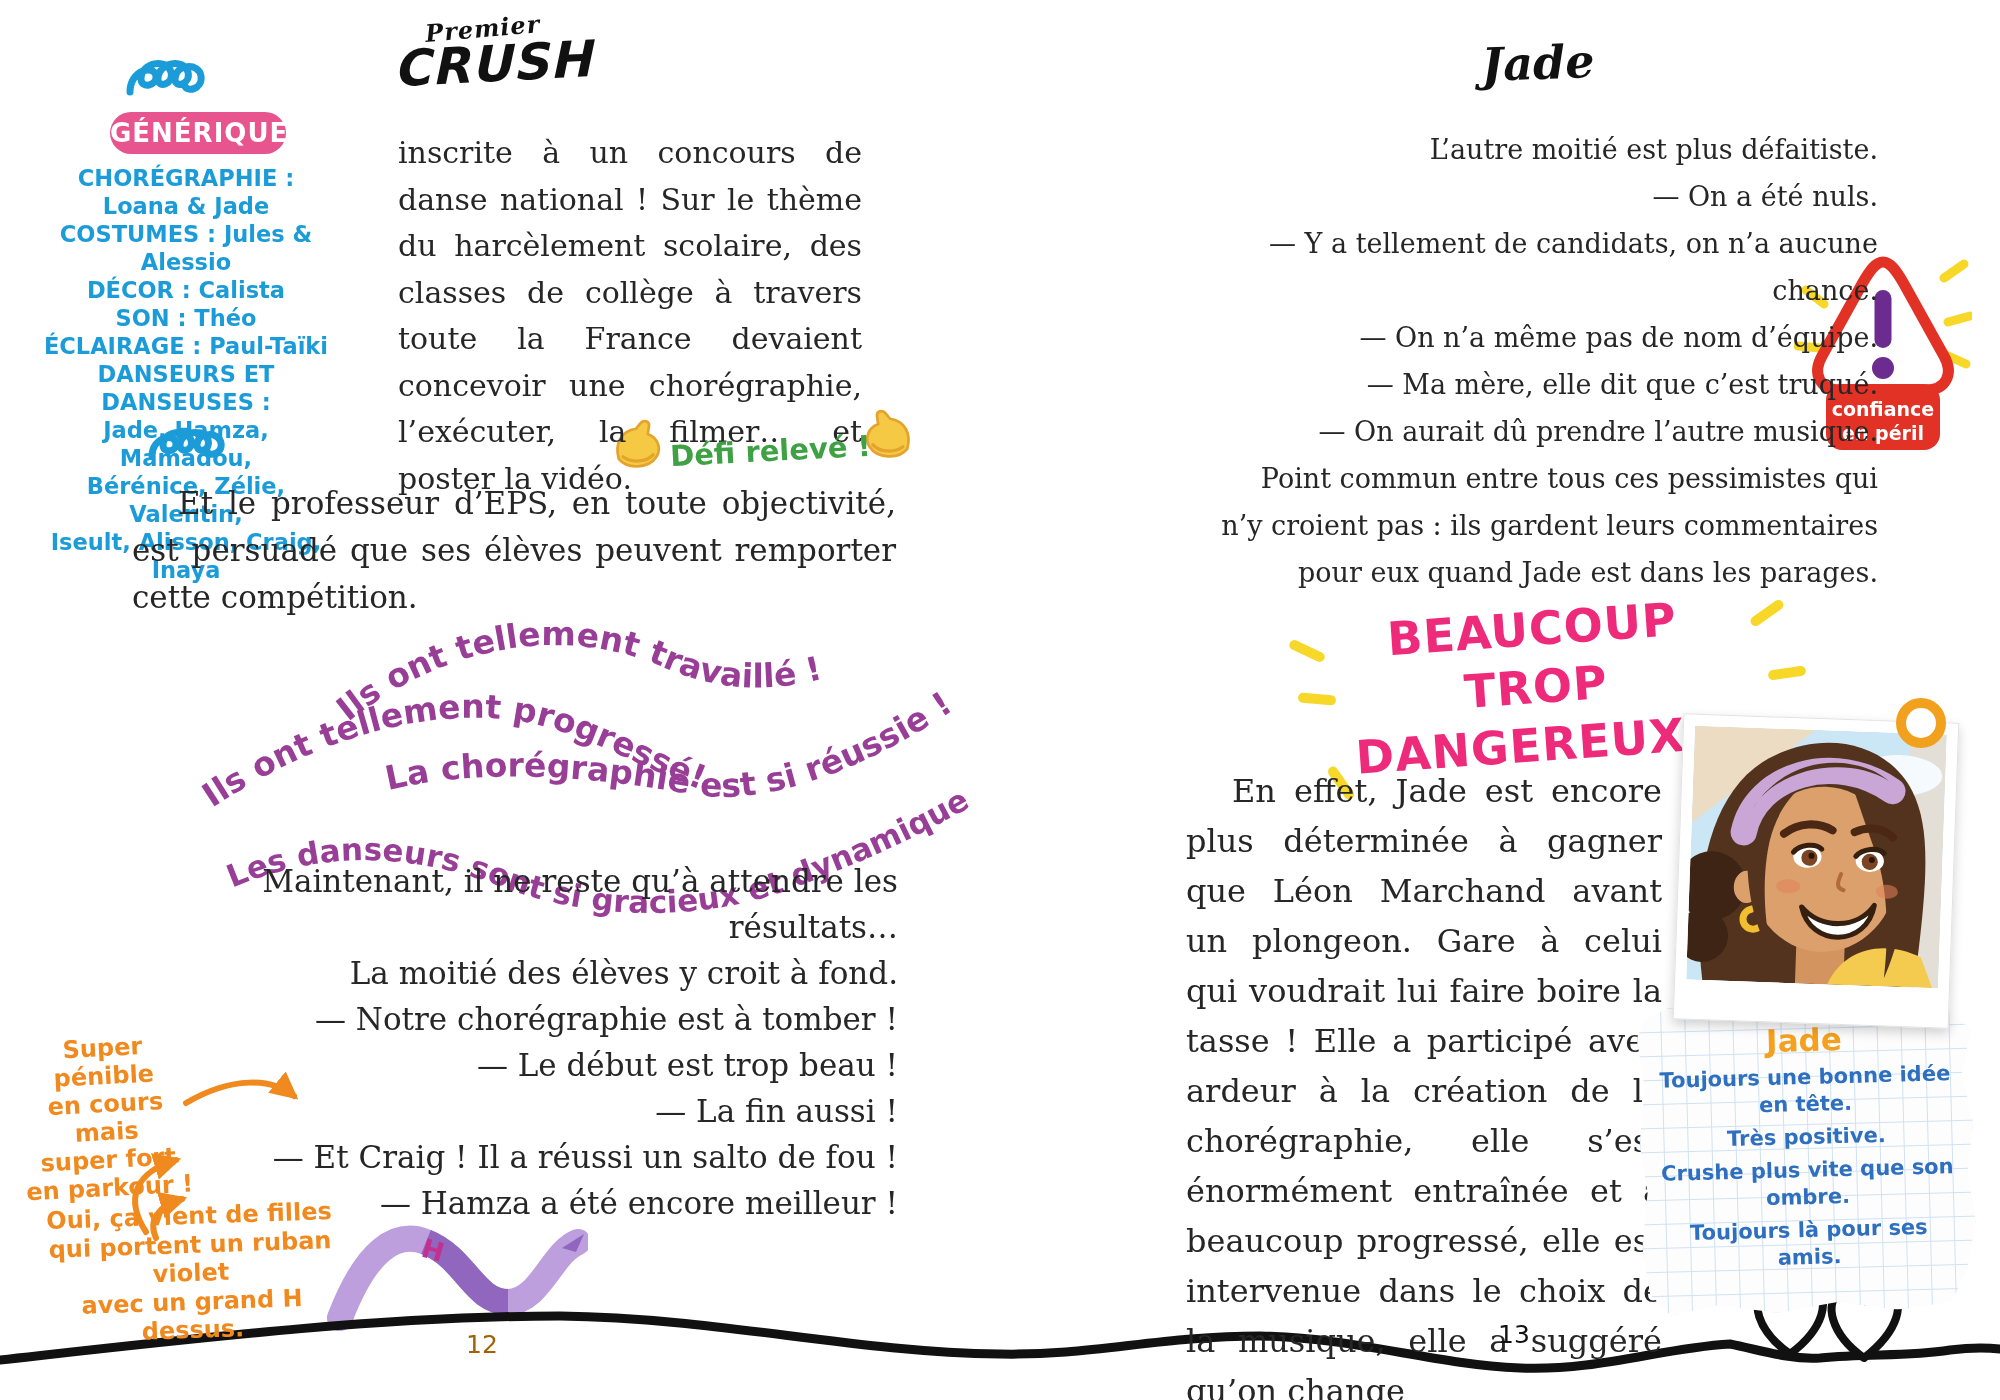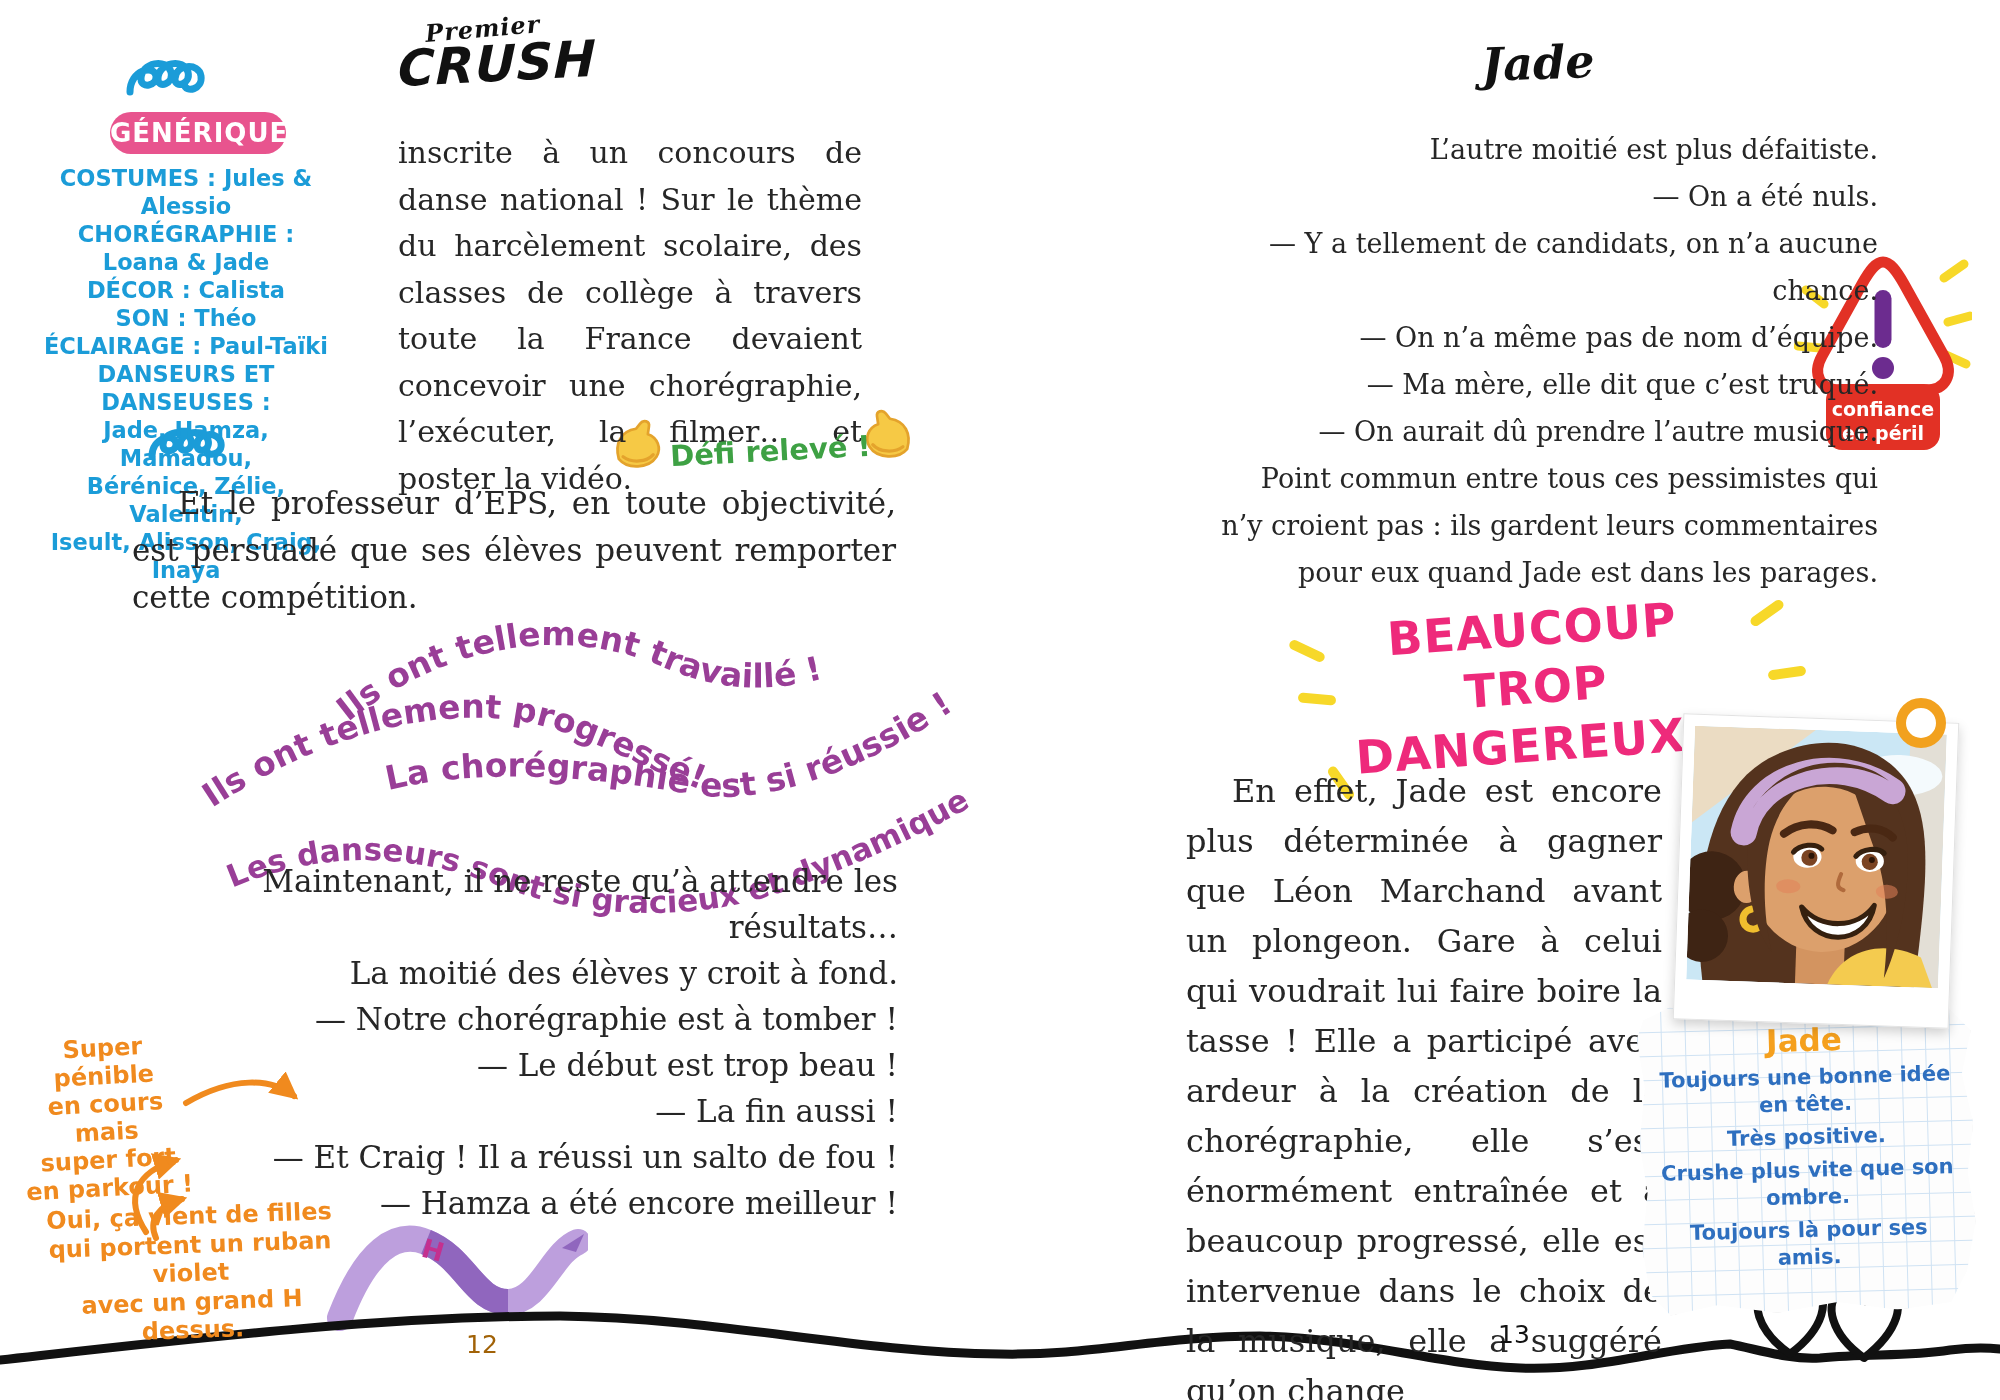--- a/index.html
+++ b/index.html
@@ -74,22 +74,22 @@
     <div class="crush">CRUSH</div>
   </div>
 
   <svg class="abs" id="squiggle1" width="104" height="46" viewBox="0 0 104 46">
     <path d="M6,36 C6,14 30,8 32,20 C33,30 17,33 17,23 C17,6 43,2 47,16 C50,28 34,33 34,23 C34,6 60,2 64,16 C67,28 51,33 51,23 C51,8 75,6 77,20 C79,33 62,38 60,28" stroke="#1B9CD8" stroke-width="7" fill="none" stroke-linecap="round"></path>
   </svg>
 
   <div class="abs hand txtcol" id="generique-pill">GÉNÉRIQUE</div>
 
   <div class="abs hand txtcol" id="credits">
+    <div>CHORÉGRAPHIE : Loana &amp; Jade</div>
     <div>COSTUMES : Jules &amp; Alessio</div>
-    <div>CHORÉGRAPHIE : Loana &amp; Jade</div>
     <div>DÉCOR : Calista</div>
     <div>SON : Théo</div>
     <div>ÉCLAIRAGE : Paul-Taïki</div>
     <div>DANSEURS ET DANSEUSES :</div>
     <div>Jade, Hamza, Mamadou,</div>
     <div>Bérénice, Zélie, Valentin,</div>
     <div>Iseult, Alisson, Craig, Inaya</div>
   </div>
 
   <svg class="abs" id="squiggle2" width="104" height="40" viewBox="0 0 104 40">

